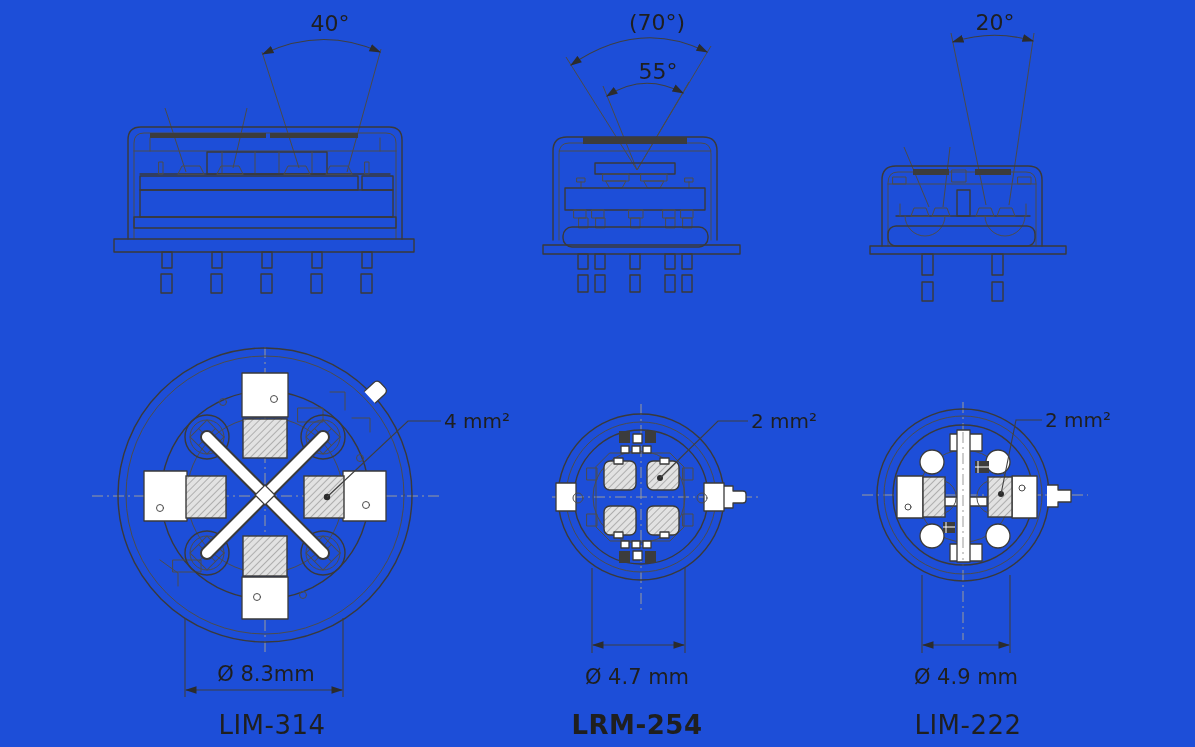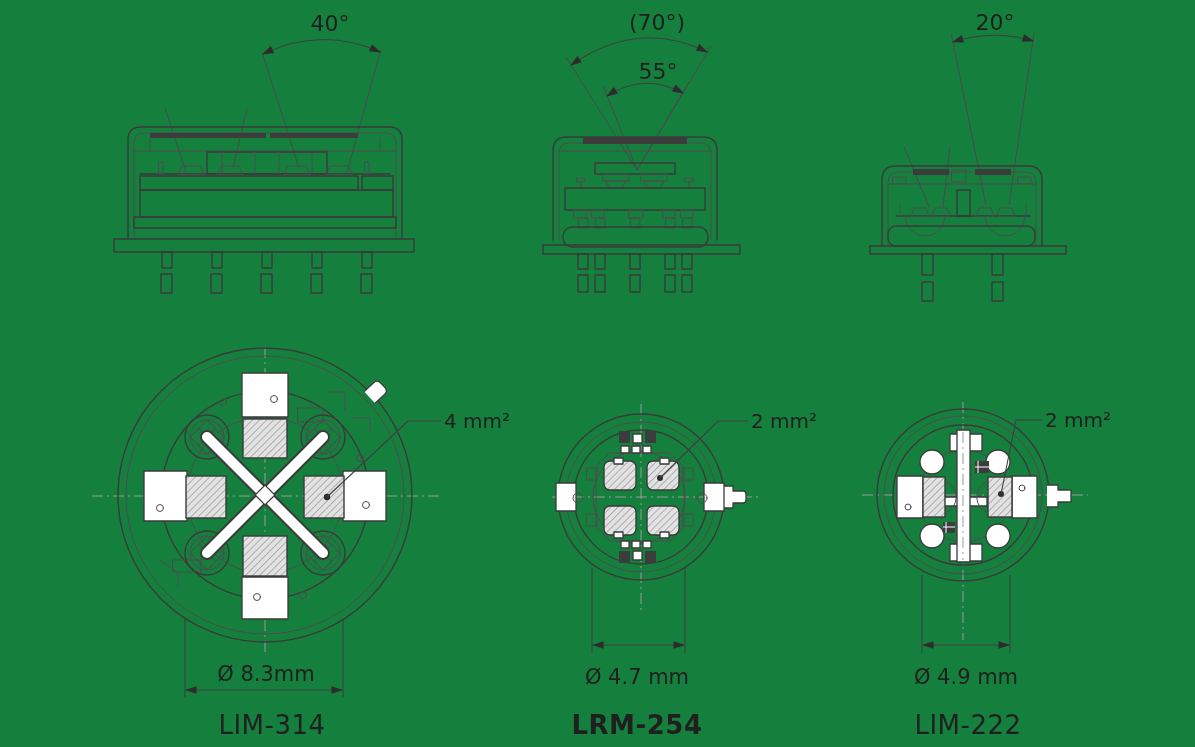--- a/index.html
+++ b/index.html
@@ -1,17 +1,17 @@
 <!DOCTYPE html>
 <html><head>
 <meta charset="utf-8">
 <style>
   html,body { margin:0; padding:0; background:#ffffff; }
   .stage {
-    position:relative; width:1195px; height:747px; background:#15803d;
+    position:relative; width:1195px; height:747px; background:#1d4ed8;
     font-family:"DejaVu Sans", sans-serif; overflow:hidden;
   }
   svg { position:absolute; left:0; top:0; }
   svg text { fill:#1f1f1f; font-family:"DejaVu Sans", sans-serif; }
   .lbl-angle { font-size:22px; }
   .lbl-area  { font-size:20px; }
   .lbl-dim   { font-size:21px; }
   .lbl-name  { font-size:26px; letter-spacing:0.5px; }
   .lbl-name-bold { font-weight:bold; }
   .ln   { fill:none; stroke:#3a3a3a; stroke-width:1.4; stroke-linejoin:round; stroke-linecap:round; }

